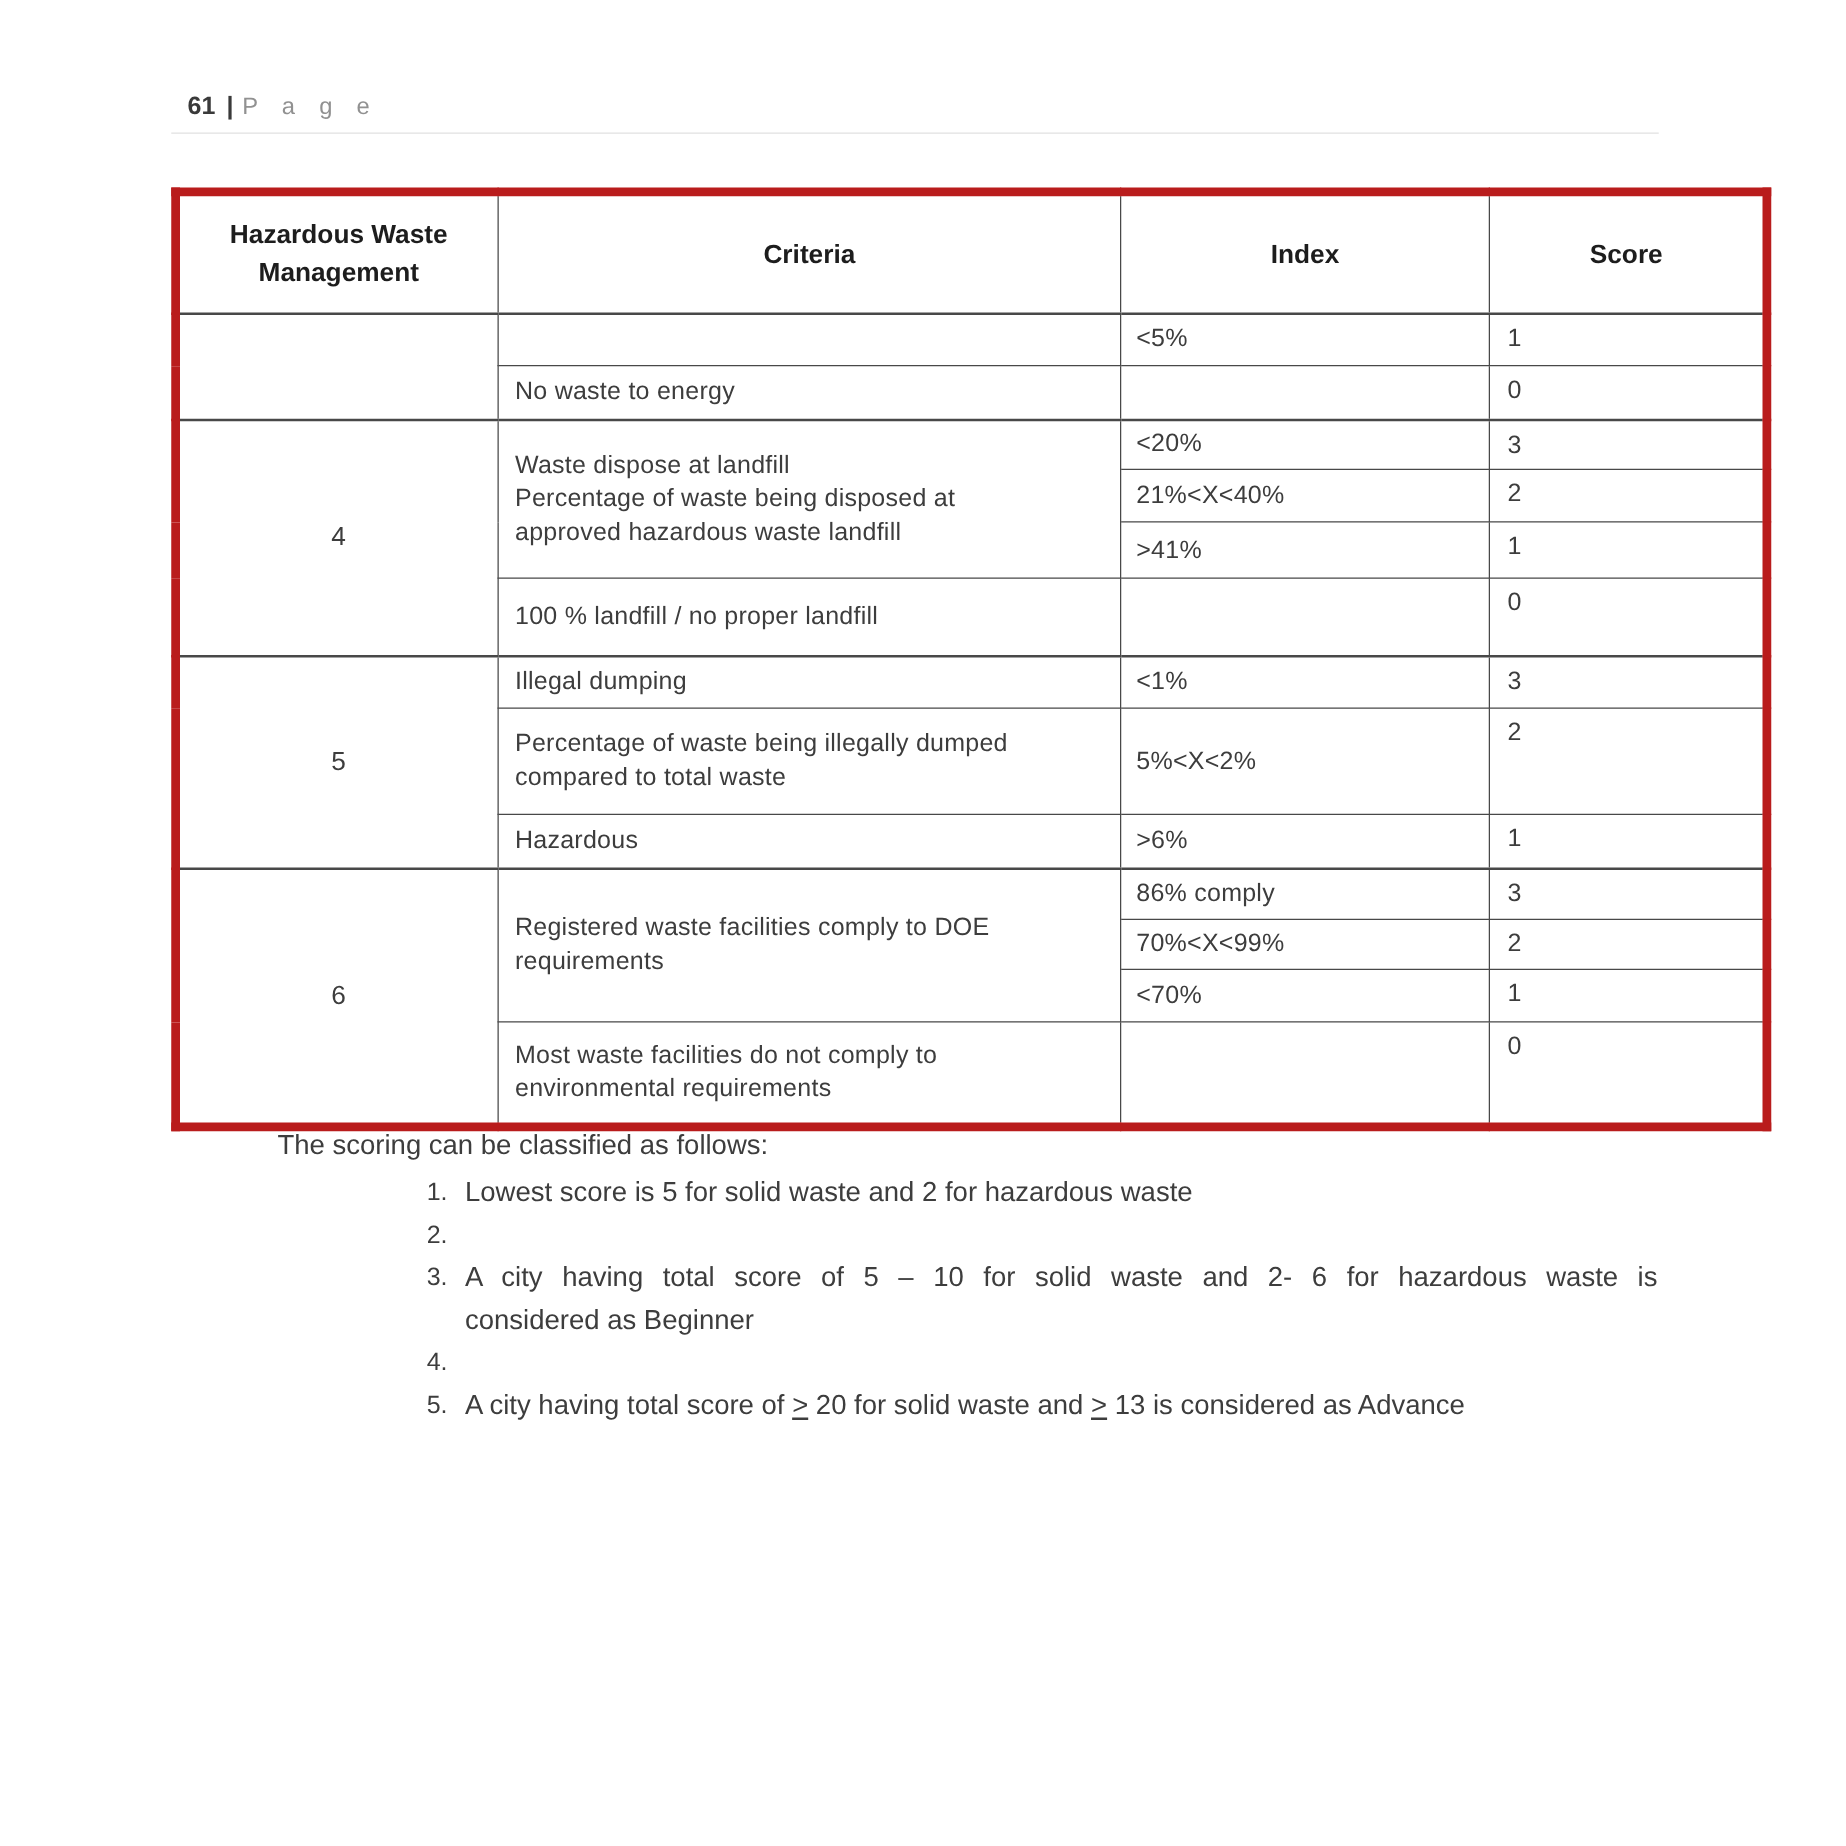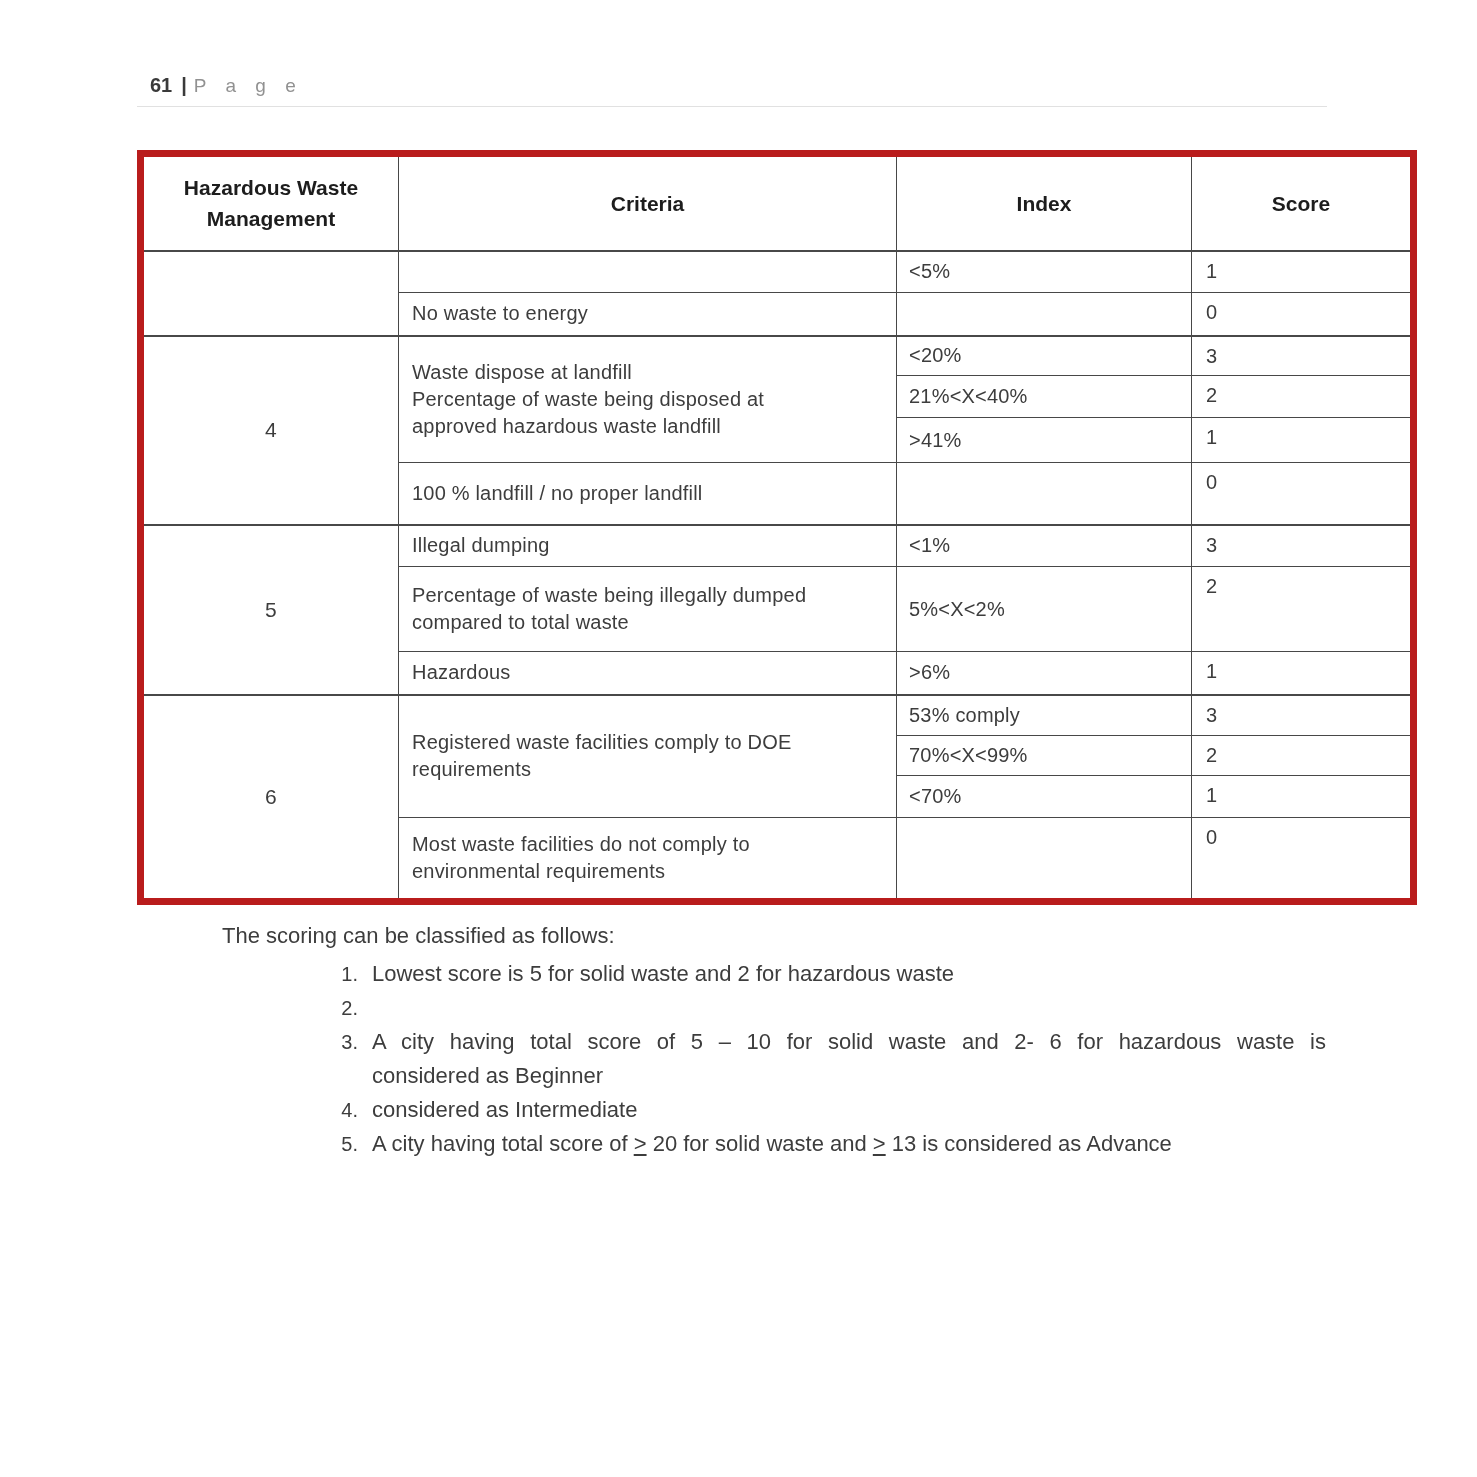--- a/index.html
+++ b/index.html
@@ -83,21 +83,21 @@
   
   .notes {
     position: absolute;
     left: 222px;
     top: 899px;
     width: 1104px;
     font-size: 22px;
     line-height: 34px;
     color: #3d3d3d;
   }
-  .notes-intro { margin-bottom: 4px; margin-top: 20px; }
+  .notes-intro { margin-bottom: 4px; }
   .note-item { display: flex; padding-left: 110px; }
   .note-num  { flex: 0 0 26px; text-align: right; margin-right: 14px; font-size: 20px; }
   .note-text { flex: 1; }
   .note-line.just { text-align: justify; text-align-last: justify; }
   .u { text-decoration: underline; text-underline-offset: 3px; }
 </style>
 </head>
 <body>
 
 <div class="page">
@@ -179,21 +179,21 @@
         <td class="idx">&gt;6%</td>
         <td class="score">1</td>
       </tr>
 
       <tr class="h-41 sec">
         <td class="num" rowspan="4">6</td>
         <td class="crit" rowspan="3">
           <div>Registered waste facilities comply to DOE</div>
           <div>requirements</div>
         </td>
-        <td class="idx">53% comply</td>
+        <td class="idx">86% comply</td>
         <td class="score">3</td>
       </tr>
       <tr class="h-40">
         <td class="idx">70%&lt;X&lt;99%</td>
         <td class="score">2</td>
       </tr>
       <tr class="h-42">
         <td class="idx">&lt;70%</td>
         <td class="score">1</td>
       </tr>
@@ -223,21 +223,20 @@
         <div class="note-item">
           <span class="note-num">3.</span>
           <div class="note-text">
             <div class="note-line just"><span>A city having total score of 5 – 10 for solid waste and 2- 6 for hazardous waste is</span></div>
             <div class="note-line"><span>considered as Beginner</span></div>
           </div>
         </div>
         <div class="note-item">
           <span class="note-num">4.</span>
           <div class="note-text">
-            <div class="note-line"><span>considered as Intermediate</span></div>
           </div>
         </div>
         <div class="note-item">
           <span class="note-num">5.</span>
           <div class="note-text">
             <div class="note-line"><span>A city having total score of </span><span class="u">&gt;</span><span> 20 for solid waste and </span><span class="u">&gt;</span><span> 13 is considered as Advance</span></div>
           </div>
         </div>
       </div>
   </div>

